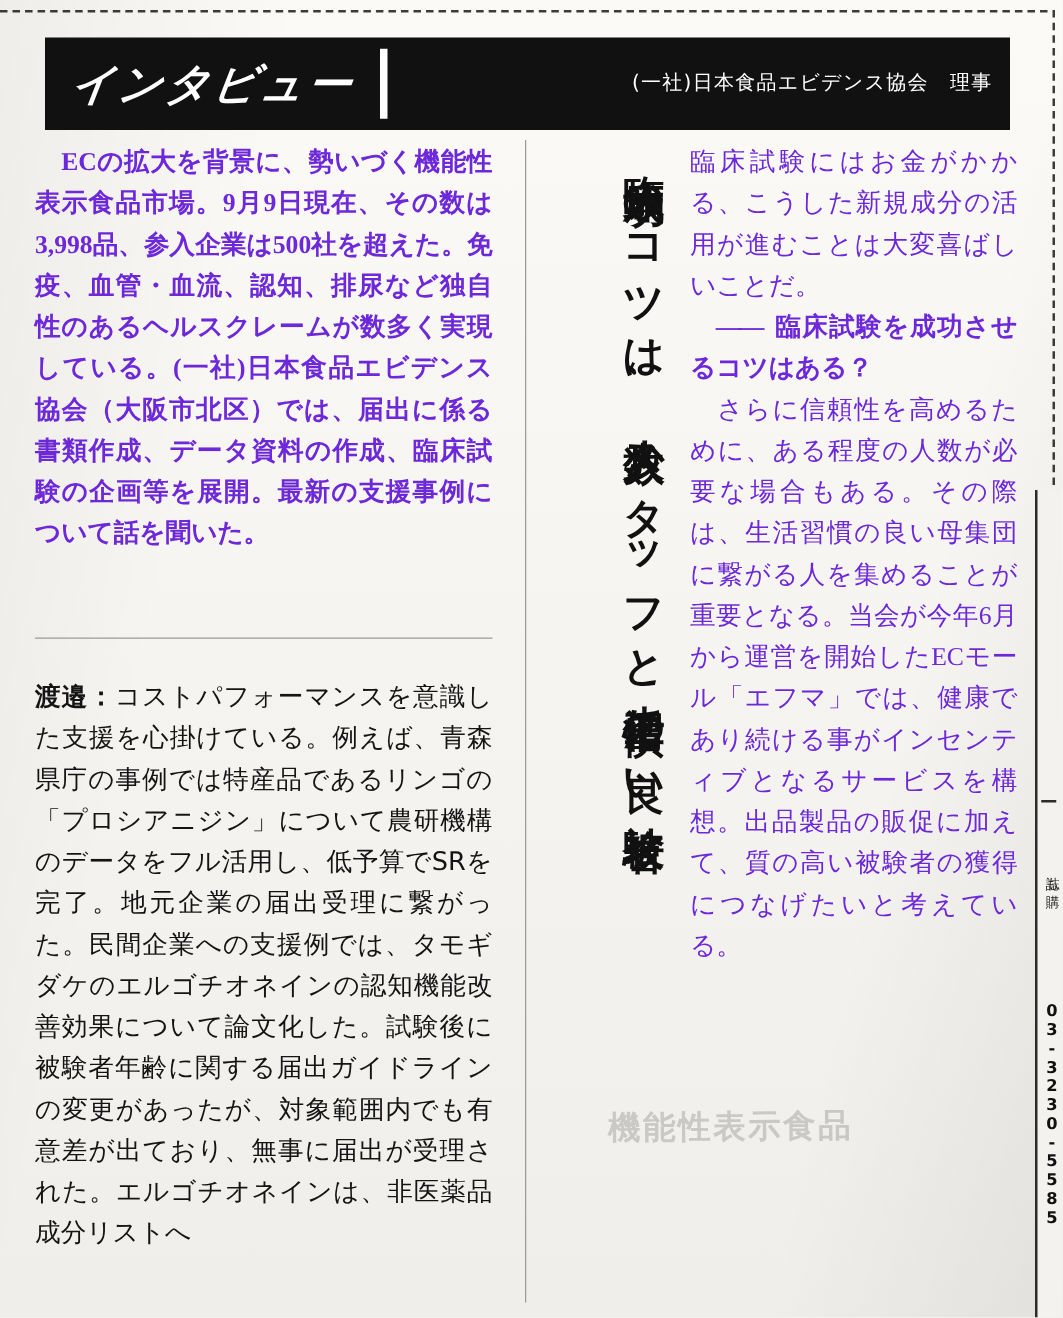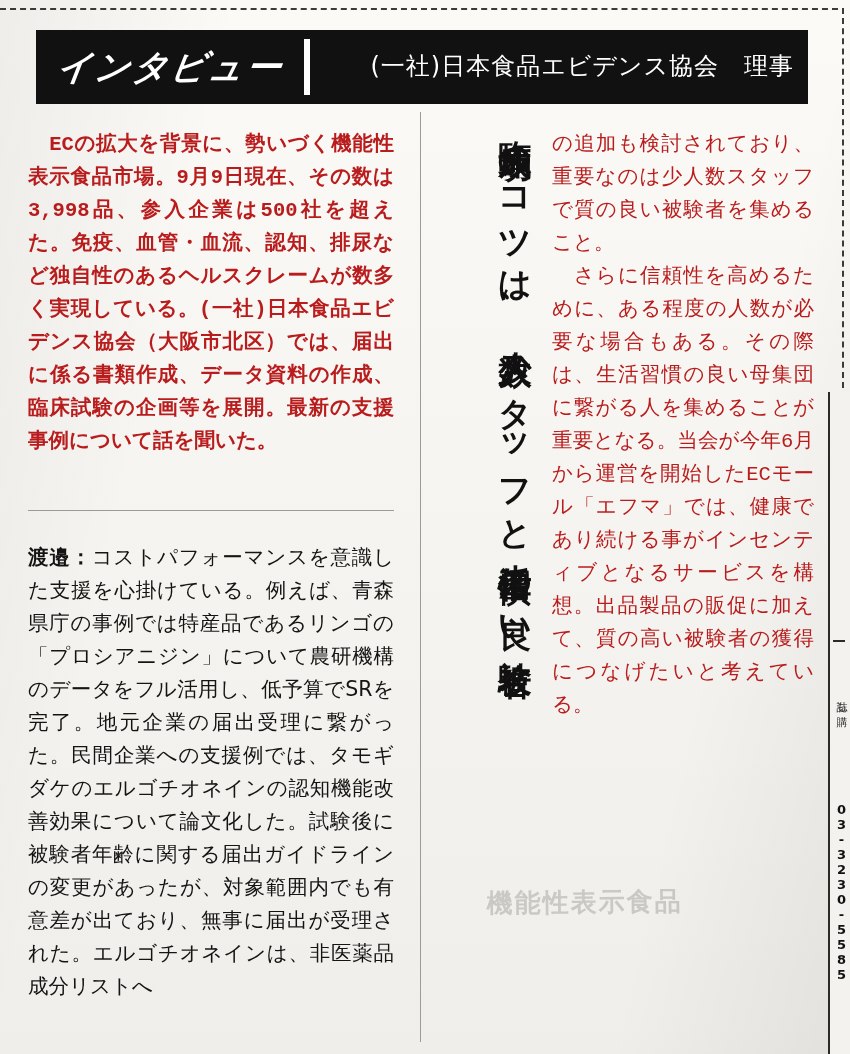--- a/index.html
+++ b/index.html
@@ -131,21 +131,21 @@
   .header-right {
     flex: 1;
     display: flex;
     flex-direction: column;
     justify-content: center;
     align-items: flex-end;
     padding-right: 14px;
     color: #fff;
   }
   .header-org {
-    font-size: 24px;
+    font-size: 16px;
     letter-spacing: 1px;
     margin-bottom: 2px;
     white-space: nowrap;
   }
   .header-names {
     font-size: 30px;
     font-weight: bold;
     letter-spacing: 1px;
     white-space: nowrap;
   }
@@ -167,26 +167,26 @@
     position: absolute;
     top: 0;
     width: 0;
     border-left: 1px solid #9b9b9b;
     height: 930px;
   }
   .rule-v.left-of-mid { left: 404px; }
 
   .col {
     position: absolute;
-    top: 16px;
+    top: 2px;
     font-size: 20.5px;
     line-height: 33px;
-    color: #b91c1c;
+    color: #6d28d9;
     text-align: justify;
-    font-family: Liberation Mono, monospace;
+    font-family: Liberation Serif, serif;
   }
   .col p {
     margin: 0 0 0 0;
     text-indent: 1em;
   }
   .col p.noindent { text-indent: 0; }
 
   
   .col-left {
     left: 12px;
@@ -296,21 +296,24 @@
     <div class="col-left-lower">
       <p class="noindent">
         <span class="speaker">渡邉：</span><span>コストパフォーマンスを意識した支援を心掛けている。例えば、青森県庁の事例では特産品であるリンゴの「プロシアニジン」について農研機構のデータをフル活用し、低予算でSRを完了。地元企業の届出受理に繋がった。民間企業への支援例では、タモギダケのエルゴチオネインの認知機能改善効果について論文化した。試験後に被験者年齢に関する届出ガイドラインの変更があったが、対象範囲内でも有意差が出ており、無事に届出が受理された。エルゴチオネインは、非医薬品成分リストへ</span>
       </p>
     </div>
 
     <div class="rule-v left-of-mid"></div>
     <div class="pullquote">臨床成功のコツは、少人数スタッフと生活習慣の良い被験者</div>
 
     <div class="col col-right">
-      <p class="noindent">の追加も検討されており、重要なのは少人数スタッフで質の良い被験者を集めること。</p>
+      <p class="noindent">臨床試験にはお金がかかる、こうした新規成分の活用が進むことは大変喜ばしいことだ。</p>
+      <p class="q-line">
+        <span class="dash">――</span><span>臨床試験を成功させるコツはある？</span>
+      </p>
       <p class="noindent">　さらに信頼性を高めるために、ある程度の人数が必要な場合もある。その際は、生活習慣の良い母集団に繋がる人を集めることが重要となる。当会が今年6月から運営を開始したECモール「エフマ」では、健康であり続ける事がインセンティブとなるサービスを構想。出品製品の販促に加えて、質の高い被験者の獲得につなげたいと考えている。</p>
     </div>
 
   </div>
 
   <div class="ghost">機能性表示食品</div>
 
   <div class="right-sliver">
     <div class="sliver-rule"></div>
     <div class="sliver-vtext">誌も購</div>

